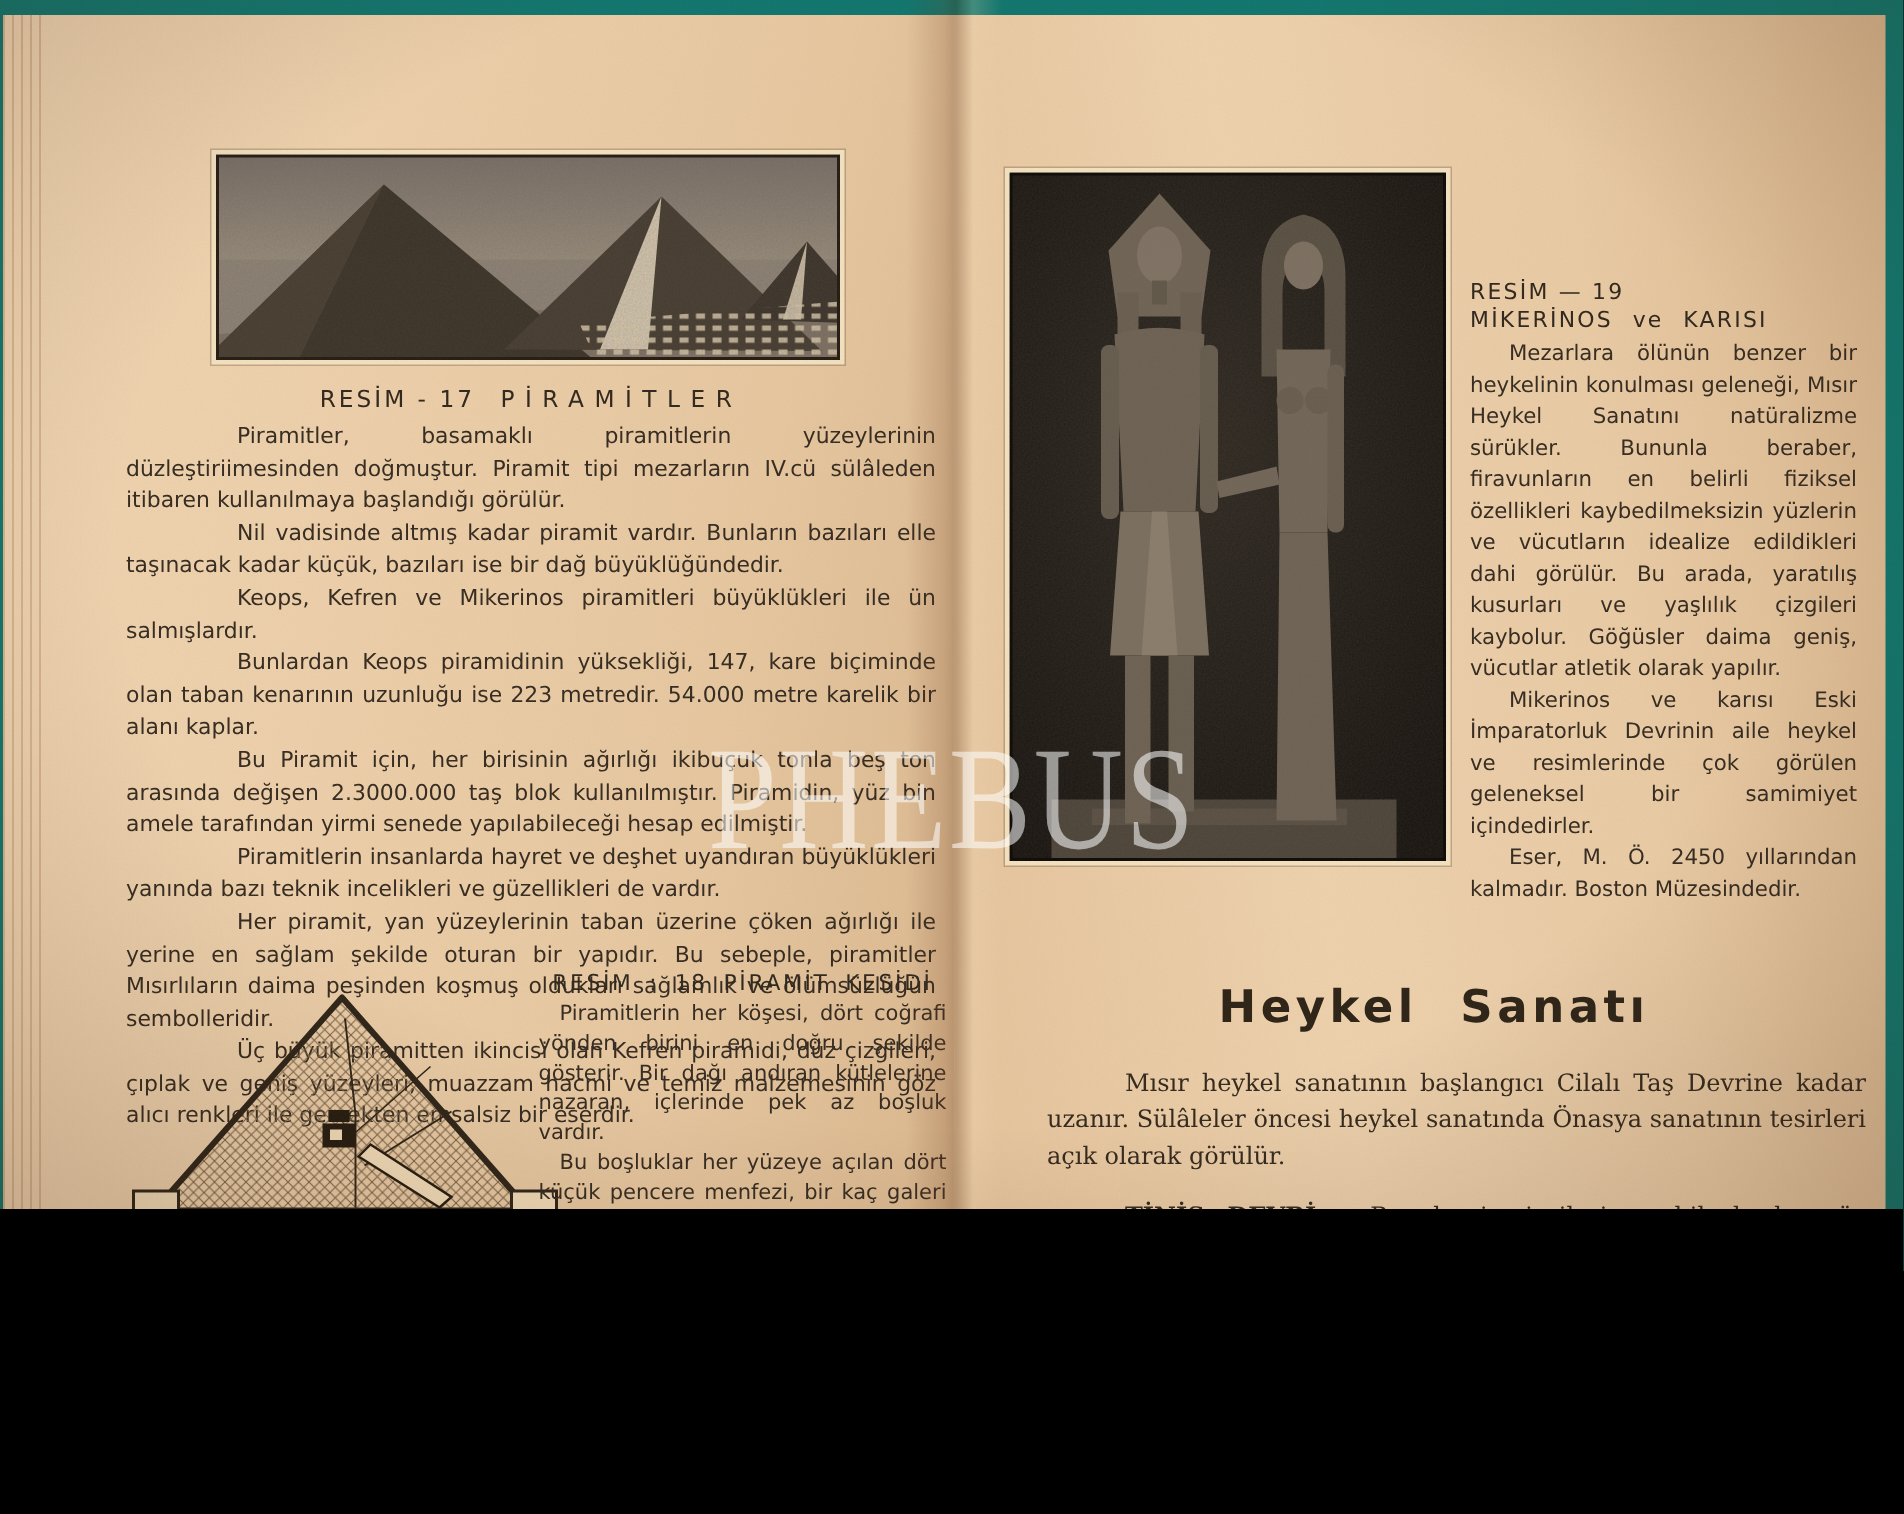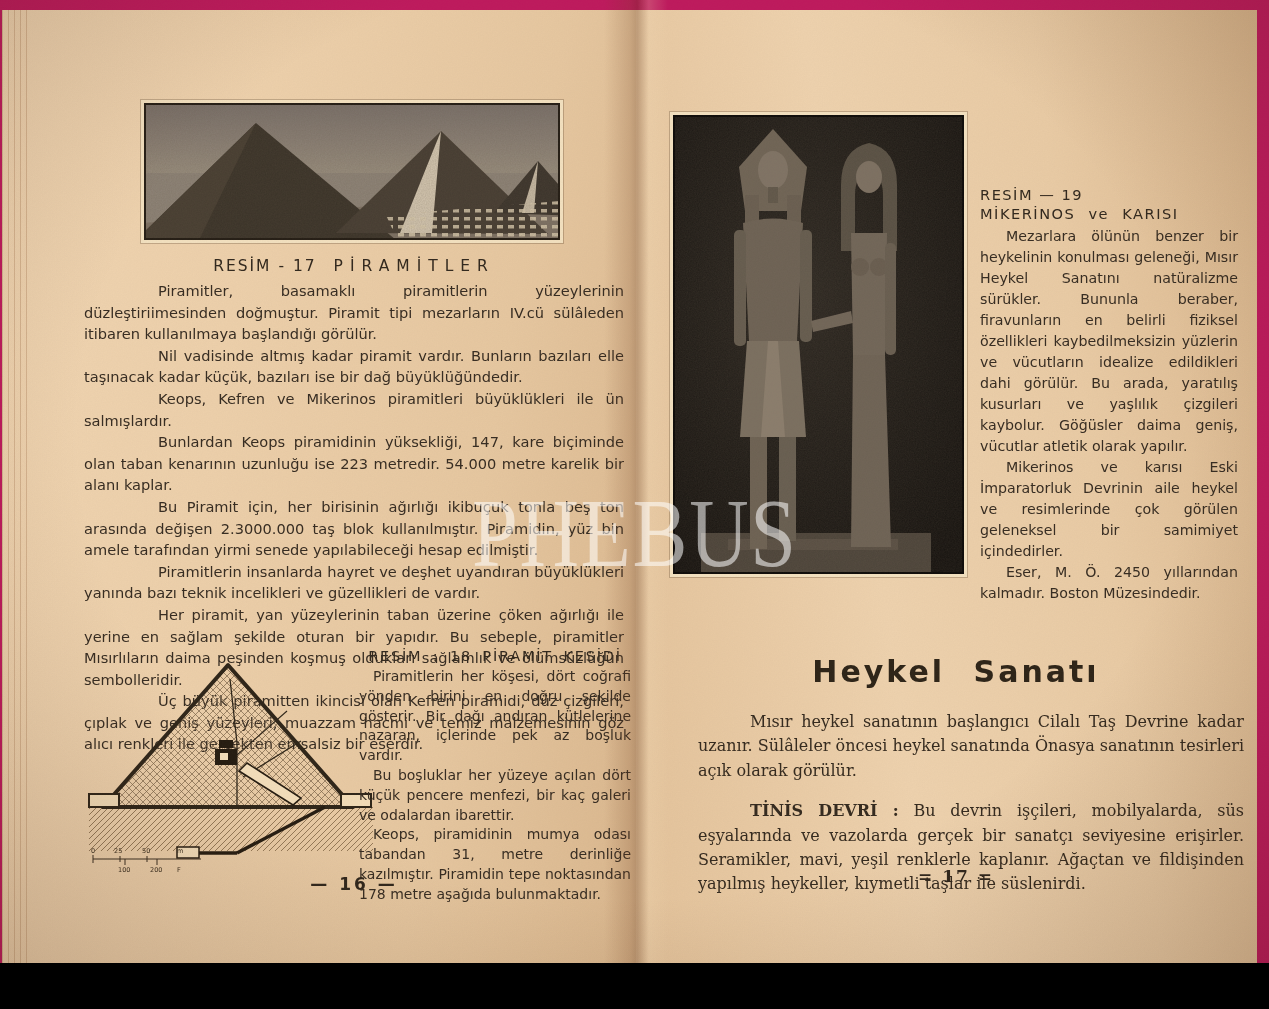--- a/index.html
+++ b/index.html
@@ -1,18 +1,18 @@
 <!DOCTYPE html>
 <html><head>
 <meta charset="utf-8">
 <style>
   html,body { margin:0; padding:0; background:#000; }
   .scan {
-    position:relative; width:1269px; height:963px; overflow:hidden;
-    background:#be185d;
+    position:relative; width:1269px; height:806px; overflow:hidden;
+    background:#0f766e;
     font-family:"DejaVu Sans", sans-serif;
     color:#352b21;
   }
   .page { position:absolute; top:10px; height:983px; }
   .page-left {
     left:2px; width:634px;
     background:linear-gradient(100deg,#f0d5b2 0%,#edd0ab 35%,#e6c7a0 70%,#d9b68d 100%);
   }
   .page-right {
     left:636px; width:621px; height:986px;

